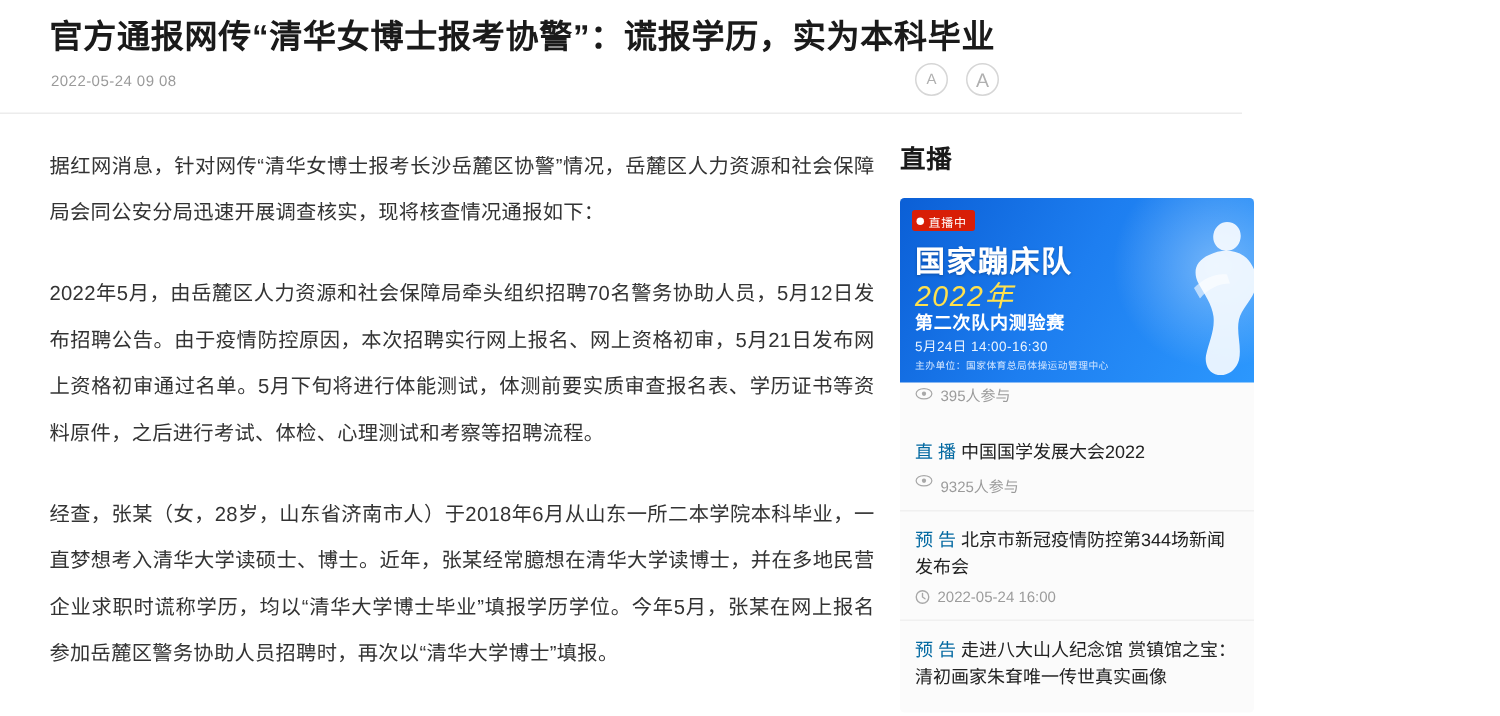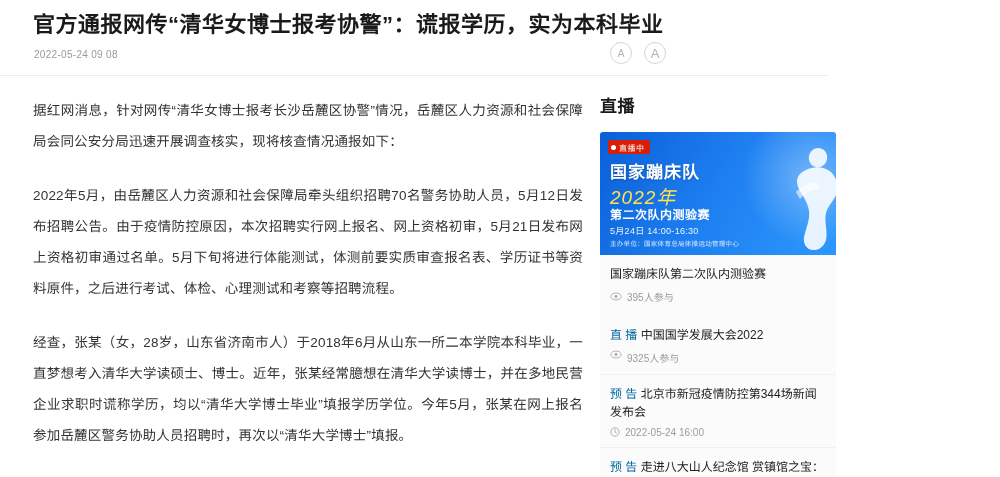--- a/index.html
+++ b/index.html
@@ -124,21 +124,21 @@
   .poster .badge .dot {
     display: inline-block;
     width: 5px; height: 5px;
     background: #fff;
     border-radius: 50%;
     margin-right: 3px;
   }
   .poster .pl1 {
     position: absolute;
     left: 10px; top: 26px;
-    font-size: 17px;
+    font-size: 20px;
     font-weight: bold;
     color: #ffffff;
     letter-spacing: 1px;
     text-shadow: 0 1px 2px rgba(0,0,0,.25);
   }
   .poster .pl2 {
     position: absolute;
     left: 10px; top: 50px;
     font-size: 19px;
     font-weight: normal;
@@ -256,21 +256,20 @@
         <div class="badge">
           <span class="dot"></span>
           <span>直播中</span>
         </div>
         <div class="pl1">国家蹦床队</div>
         <div class="pl2">2022年</div>
         <div class="pl3">第二次队内测验赛</div>
         <div class="pl4">5月24日 14:00-16:30</div>
         <div class="pl5">主办单位：国家体育总局体操运动管理中心</div>
       </div>
-      <div class="card-title">国家蹦床队第二次队内测验赛</div>
       <div class="card-meta">
         <span class="ico">
           <svg width="12" height="9" viewBox="0 0 16 11">
               <ellipse cx="8" cy="5.5" rx="7" ry="4.6" fill="none" stroke="#a8a8a8" stroke-width="1.1"></ellipse>
               <circle cx="8" cy="5.5" r="1.9" fill="#a8a8a8"></circle>
             </svg>
         </span>
         <span>395人参与</span>
       </div>
 

